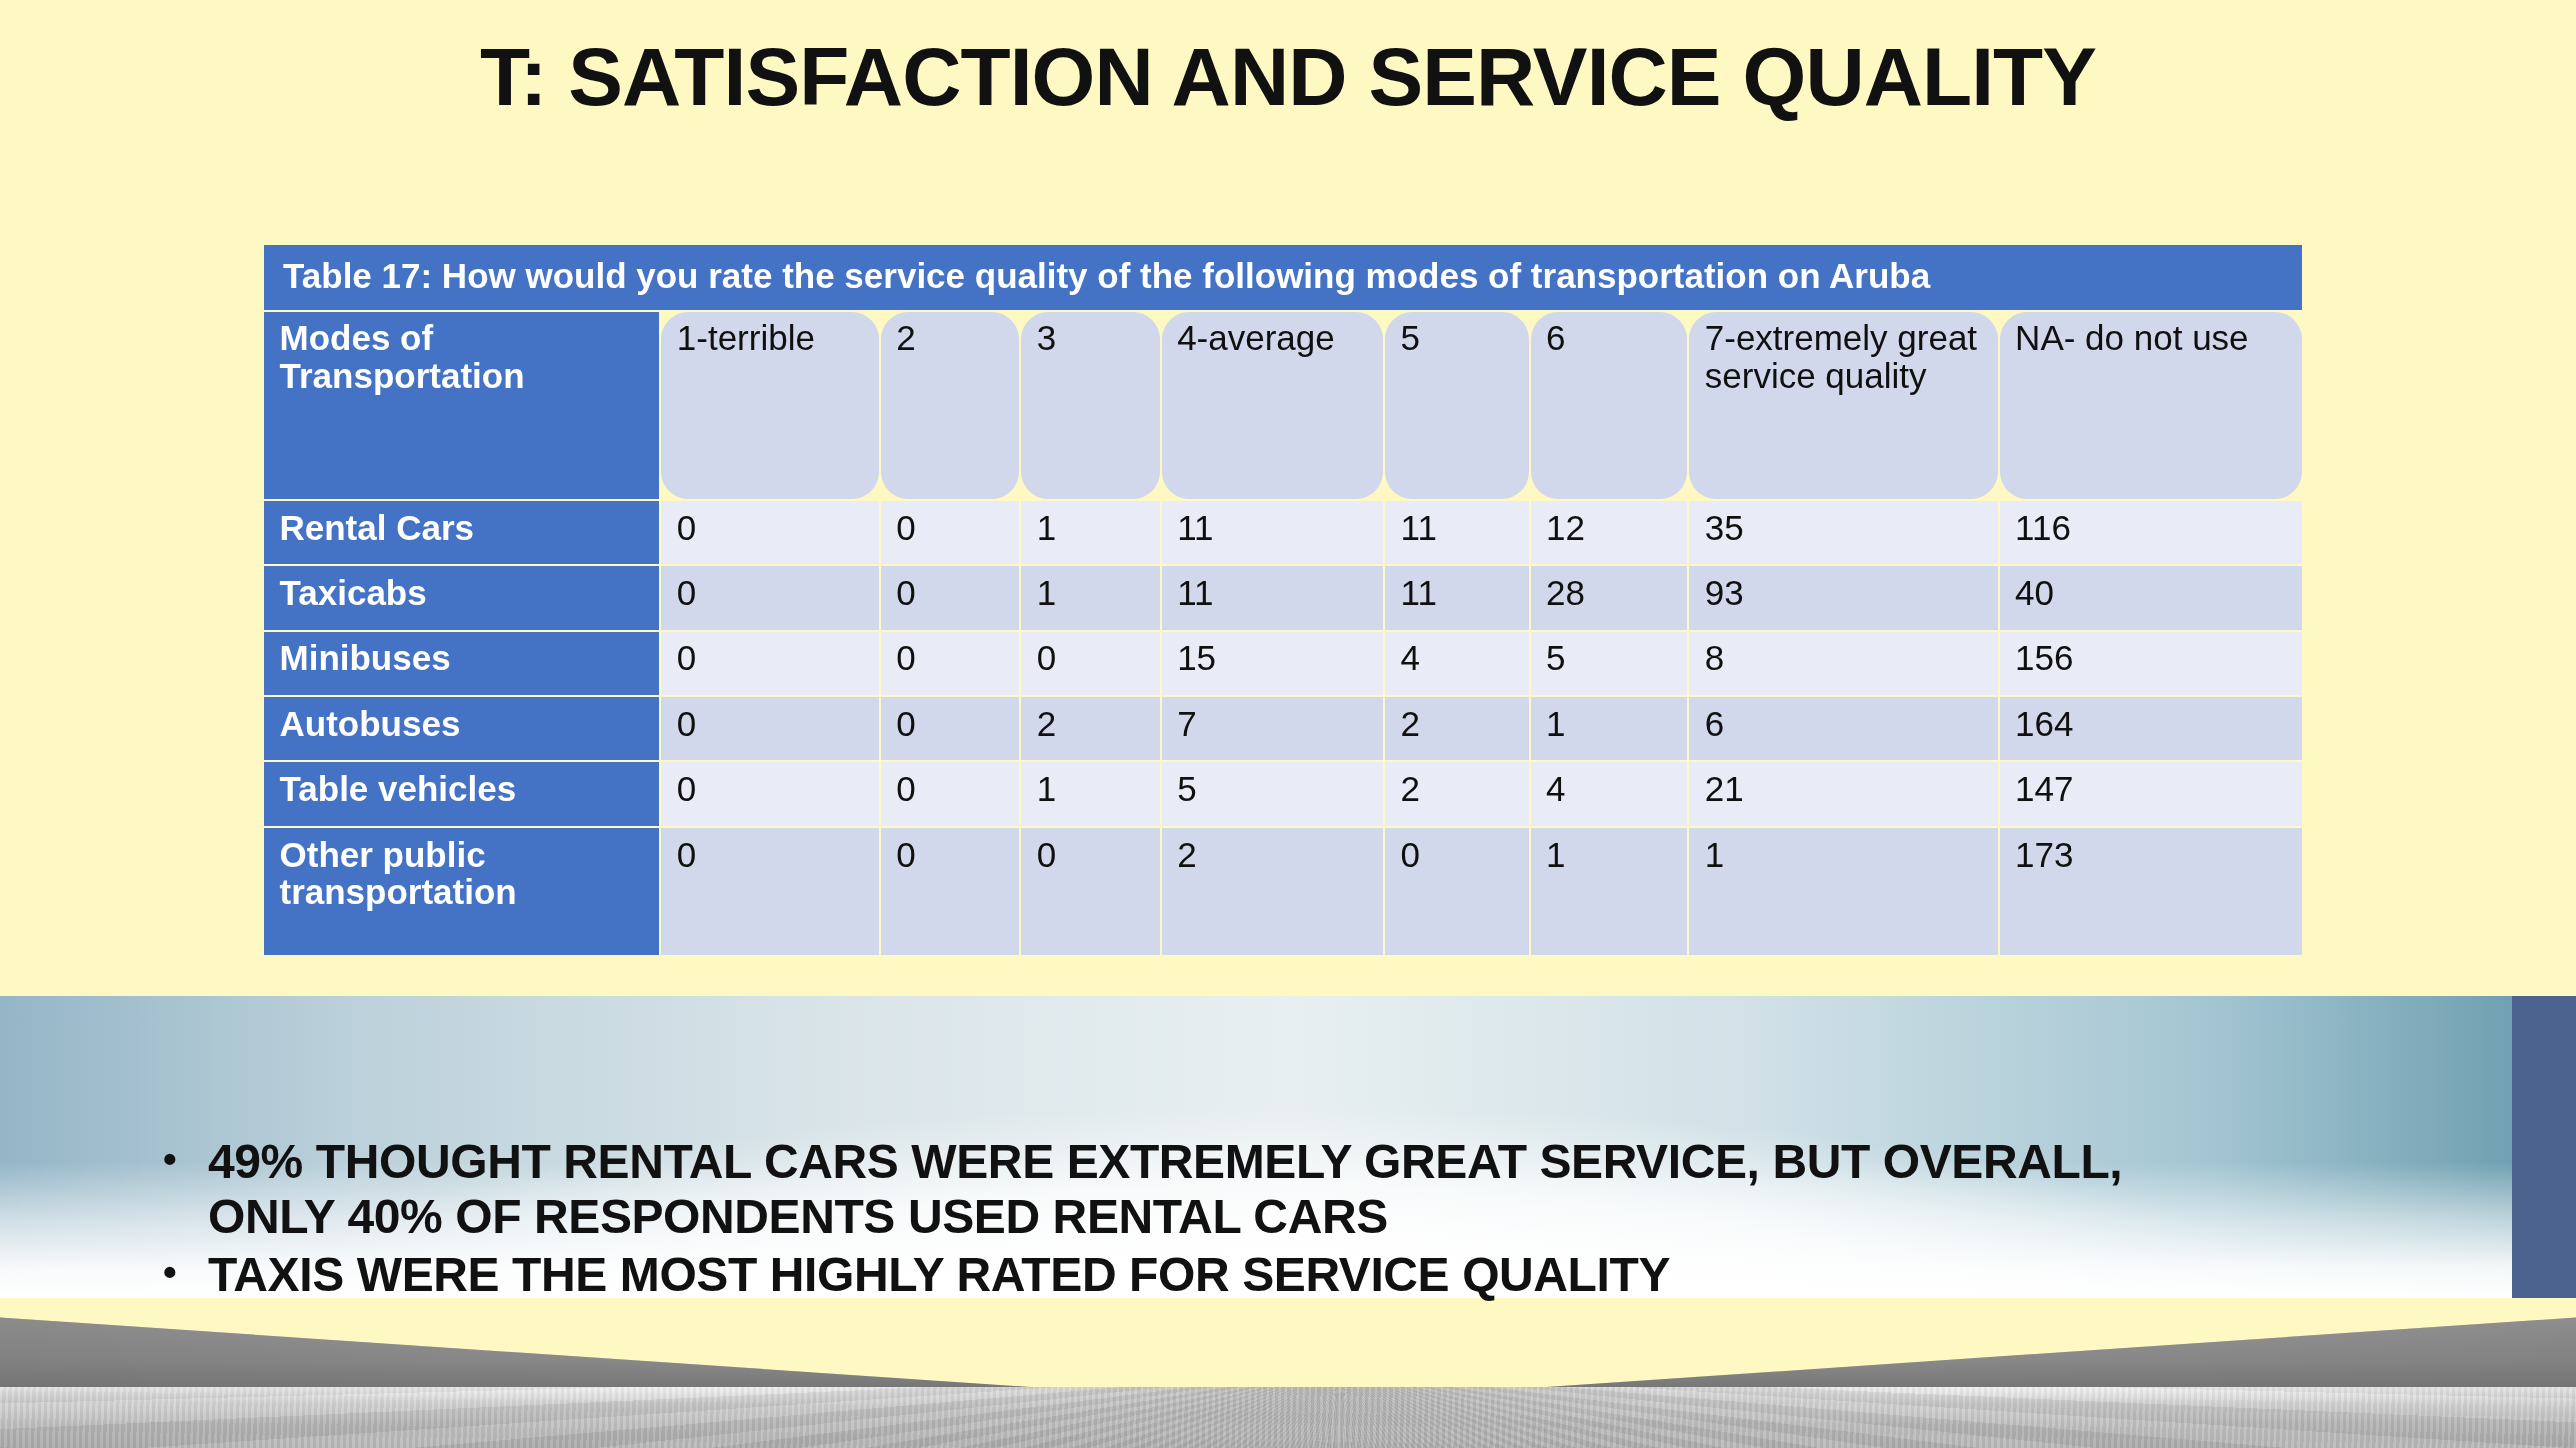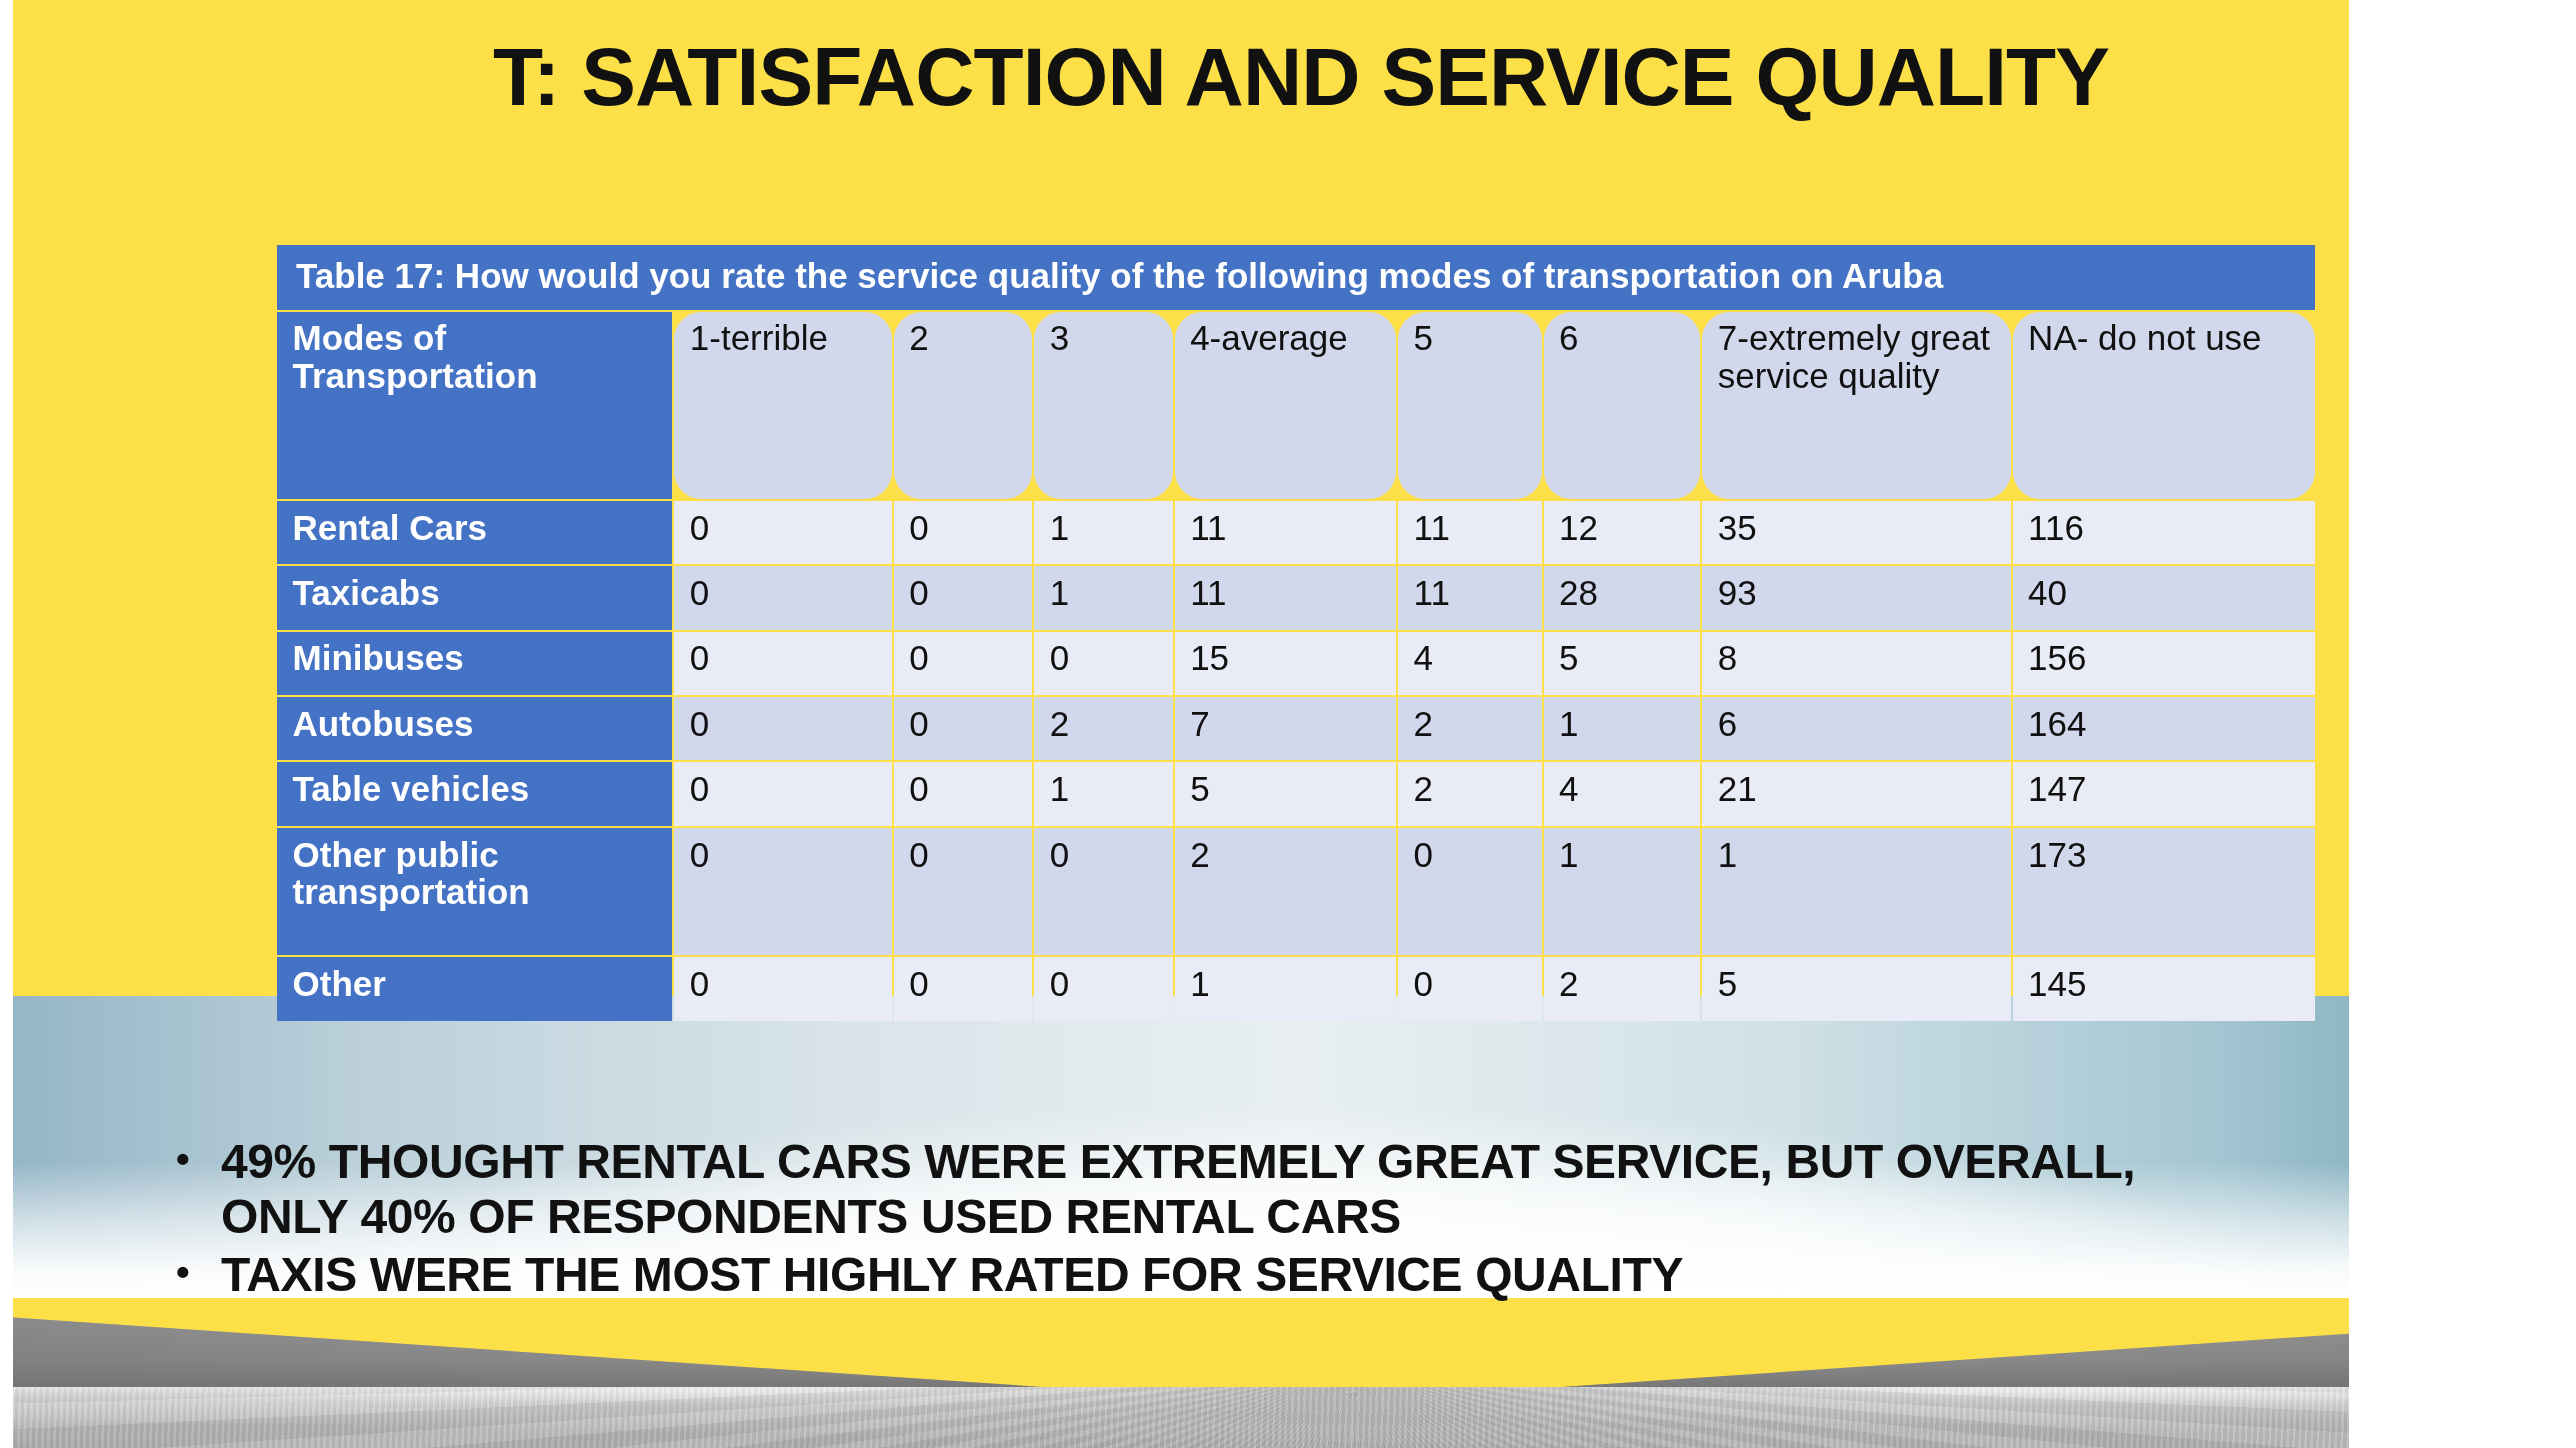--- a/index.html
+++ b/index.html
@@ -2,26 +2,25 @@
 <html style="font-size:13.7px"><head>
 <meta charset="utf-8">
 <style>
   html, body {
     margin: 0;
     padding: 0;
     background: #ffffff;
   }
   #slide {
     position: relative;
-    width: 2336px;
+    width: 2576px;
     height: 1449px;
-    background: #fde047;
+    background: #fef9c3;
     overflow: hidden;
     font-family: "Liberation Sans", sans-serif;
-    margin-left: 13px;
   }
 
   
   #photo-band {
     position: absolute;
     left: 0;
     top: 996px;
     width: 2576px;
     height: 453px;
     overflow: hidden;
@@ -320,31 +319,20 @@
         <td class="cell-even">0</td>
         <td class="cell-even">0</td>
         <td class="cell-even">0</td>
         <td class="cell-even">2</td>
         <td class="cell-even">0</td>
         <td class="cell-even">1</td>
         <td class="cell-even">1</td>
         <td class="cell-even">173</td>
       </tr>
 
-      <tr>
-        <td class="row-label" style="height:48px">Other</td>
-        <td class="cell-odd">0</td>
-        <td class="cell-odd">0</td>
-        <td class="cell-odd">0</td>
-        <td class="cell-odd">1</td>
-        <td class="cell-odd">0</td>
-        <td class="cell-odd">2</td>
-        <td class="cell-odd">5</td>
-        <td class="cell-odd">145</td>
-      </tr>
     </tbody>
   </table>
 
   <div id="bullets">
     <div class="bullet-item">
       <span class="bullet-dot">•</span>
       <span class="bullet-text">49% THOUGHT RENTAL CARS WERE EXTREMELY GREAT SERVICE, BUT OVERALL, ONLY 40% OF RESPONDENTS USED RENTAL CARS</span>
     </div>
     <div class="bullet-item">
       <span class="bullet-dot">•</span>

